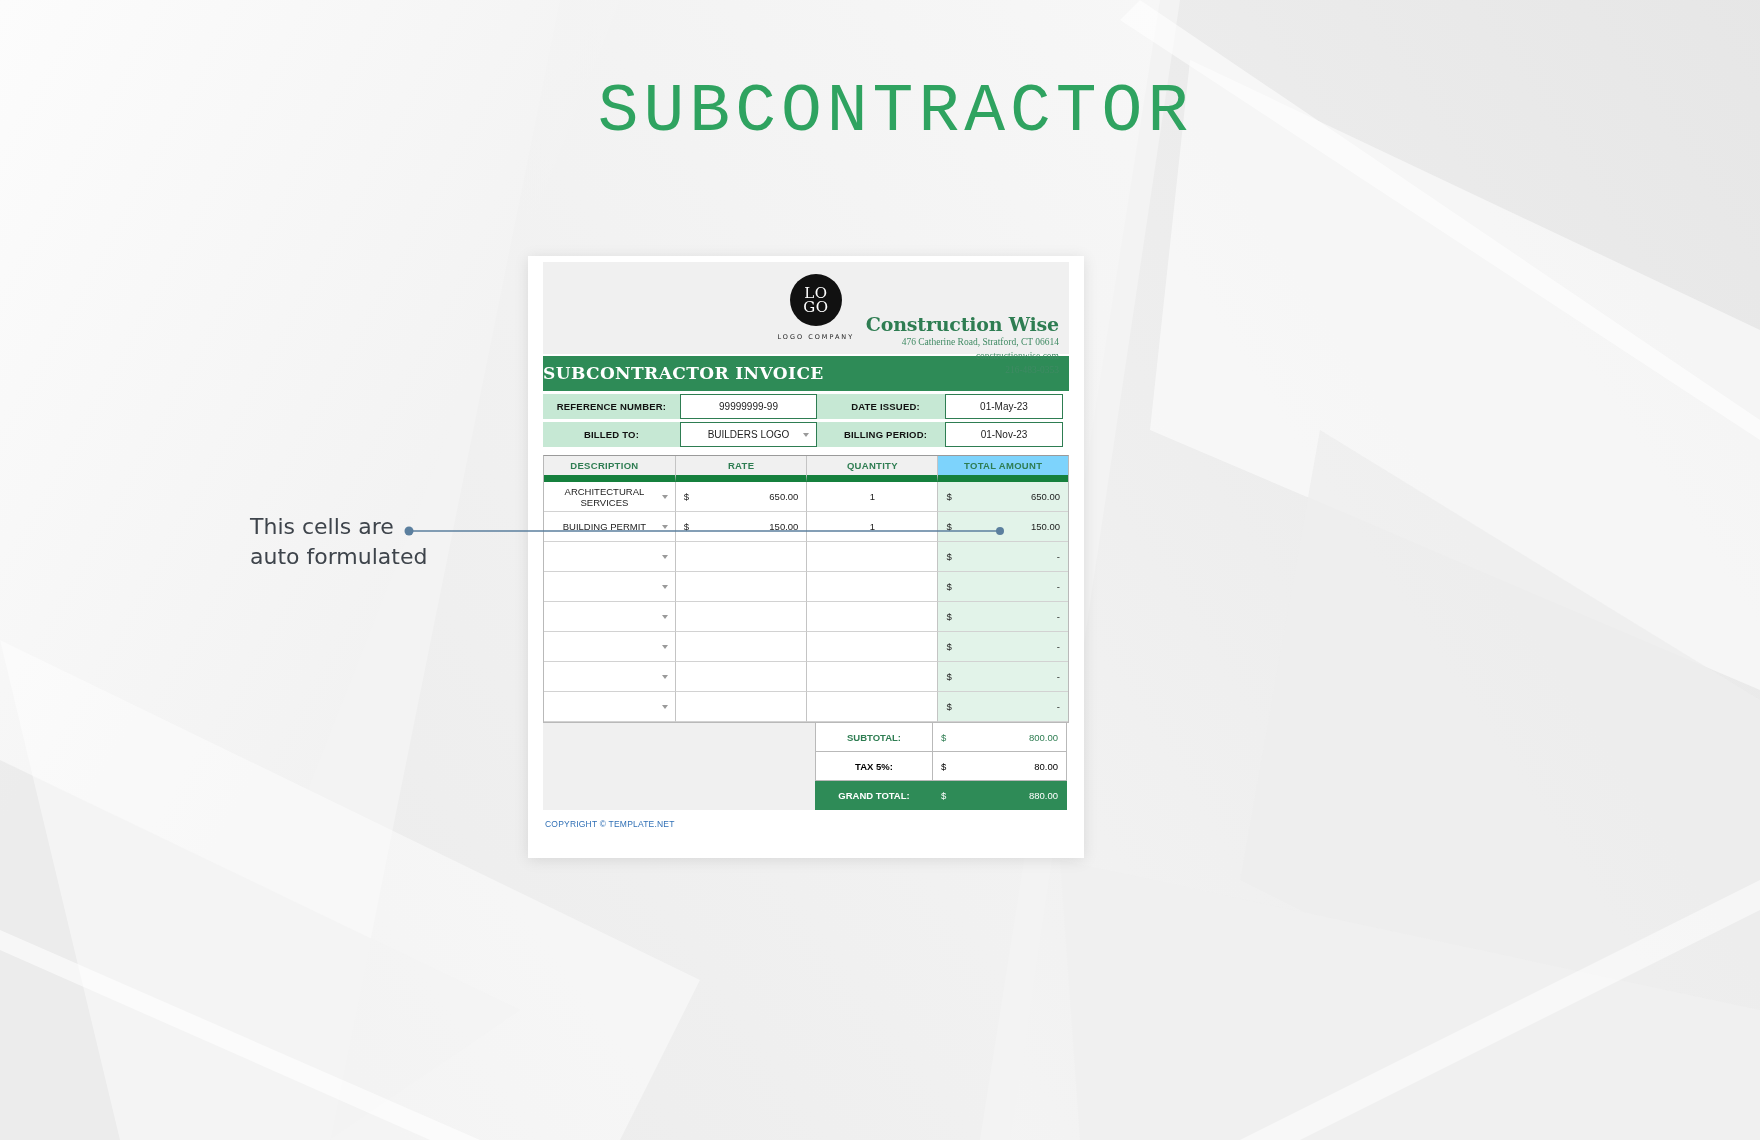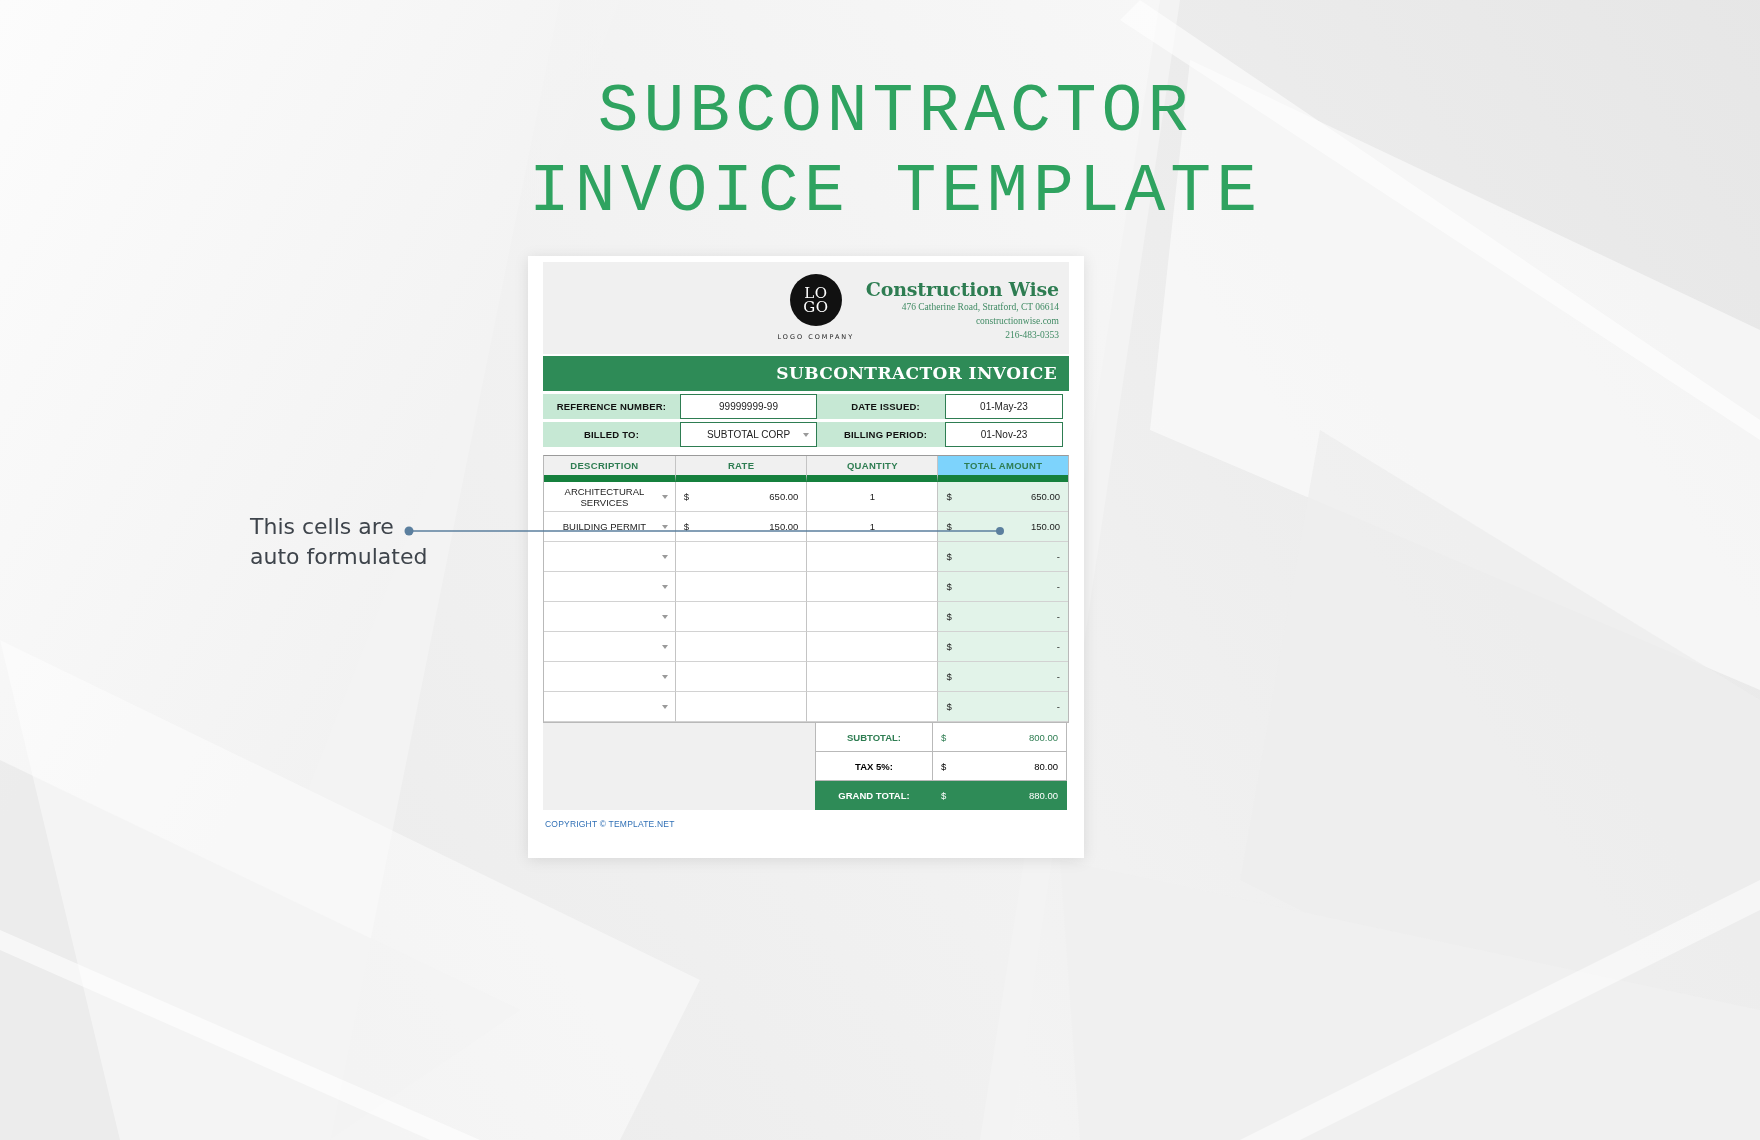--- a/index.html
+++ b/index.html
@@ -68,33 +68,33 @@
     font-family:"DejaVu Serif", serif; color:#fff;
   }
   .logo-circle span { font-size:15px; line-height:14px; letter-spacing:.5px; }
   .logo-cap {
     font-size:6.5px; letter-spacing:2px; color:#222; margin-top:7px;
     font-family:"DejaVu Sans", sans-serif;
   }
   .co-info { text-align:right; padding-top:4px; padding-right:6px; }
   .co-name {
     font-family:"DejaVu Serif", serif; font-weight:700;
-    color:#2e7d52; font-size:19px; letter-spacing:-.2px;
+    color:#2e7d52; font-size:19px; letter-spacing:-.2px;margin-top:35px;
   }
   .co-line {
     font-family:Liberation Serif, serif;
     color:#3f8a63; font-size:9.5px; line-height:13px; margin-top:1px;
   }
 
   
   .inv-bar {
-    background:#2e8b57; color:#fff; text-align:right;
+    background:#2e8b57; color:#fff; text-align:left;
     font-family:"DejaVu Serif", serif; font-weight:700;
     font-size:17px; letter-spacing:.4px;
-    padding:7px 12px 8px; margin-top:2px;
+    padding:7px 0 8px; margin-top:2px;
   }
 
   
   .info-row { display:flex; margin-top:3px; height:25px; }
   .cellL {
     background:#c6e8d4; display:flex; align-items:center; justify-content:center;
     font-size:9.5px; font-weight:700; color:#111; letter-spacing:.2px;
   }
   .lbl1 { width:137px; }
   .val1 { width:137px; display:flex; align-items:center; justify-content:center;
@@ -181,21 +181,20 @@
     <polygon points="0,640 700,980 620,1140 120,1140" fill="#ffffff" opacity=".45"></polygon>
     <polygon points="1060,860 1760,1010 1760,1140 1080,1140" fill="#f0f0f0" opacity=".9"></polygon>
     <path d="M1140,0 L1760,420 L1760,440 L1120,20 Z" fill="#ffffff" opacity=".6"></path>
     <path d="M0,930 L480,1140 L430,1140 L0,950 Z" fill="#ffffff" opacity=".6"></path>
     <path d="M1240,1140 L1760,880 L1760,910 L1300,1140 Z" fill="#ffffff" opacity=".5"></path>
   </svg>
 </div>
 
 <div class="title-wrap">
   <div class="title-line">SUBCONTRACTOR</div>
-  <div class="title-line">INVOICE TEMPLATE</div>
 </div>
 
 <div class="annot">
   <div>This cells are</div>
   <div>auto formulated</div>
 </div>
 <svg class="annot-line" viewBox="0 0 600 12">
   <circle cx="5" cy="6" r="4.5" fill="#5b7f9e"></circle>
   <line x1="9" y1="6" x2="598" y2="6" stroke="#5b7f9e" stroke-width="1.4"></line>
   <circle cx="596" cy="6" r="4" fill="#5b7f9e"></circle>
@@ -230,21 +229,21 @@
     <div class="gap"></div>
     <div class="cellL lbl2">DATE ISSUED:</div>
     <div class="val2">
       <span>01-May-23</span>
     </div>
   </div>
 
   <div class="info-row">
     <div class="cellL lbl1">BILLED TO:</div>
     <div class="val1">
-      <span>SUBTOTAL CORP</span>
+      <span>BUILDERS LOGO</span>
       <i class="caret"></i>
     </div>
     <div class="gap"></div>
     <div class="cellL lbl2">BILLING PERIOD:</div>
     <div class="val2">
       <span>01-Nov-23</span>
     </div>
   </div>
 
   <div class="tbl">

